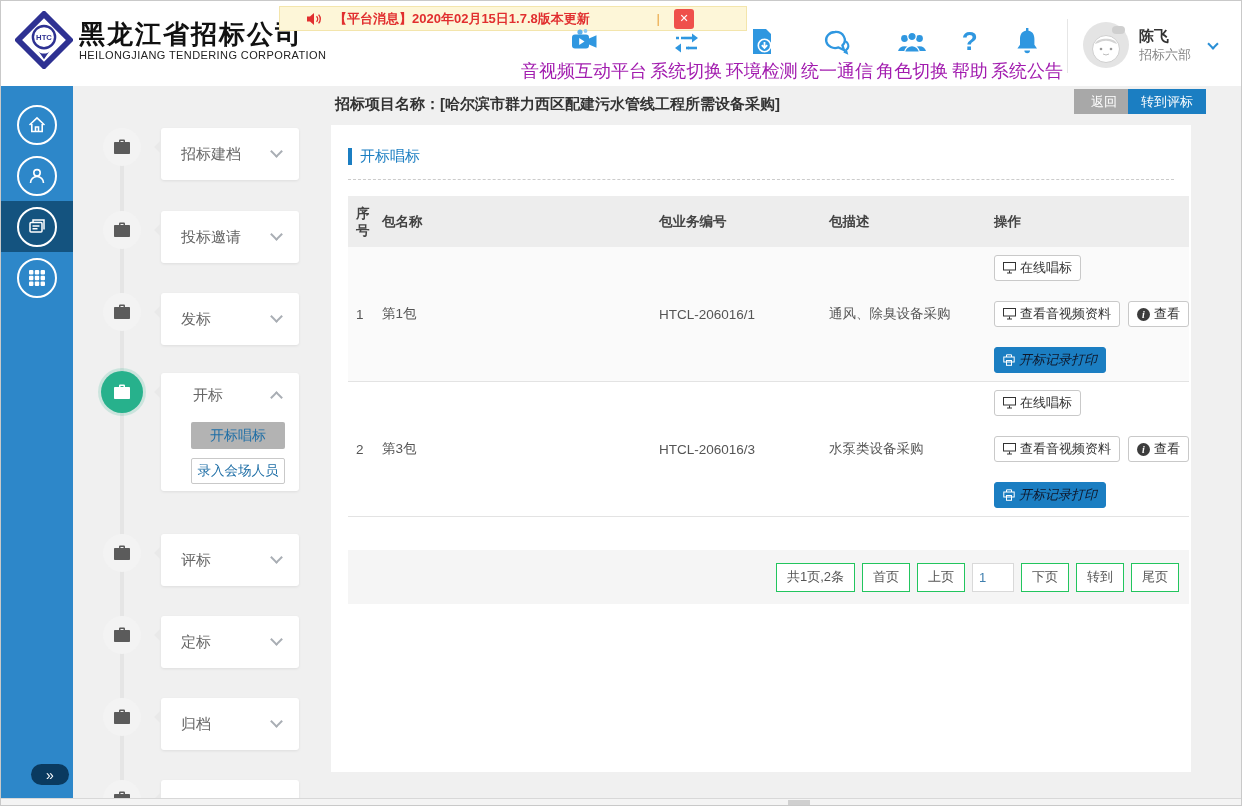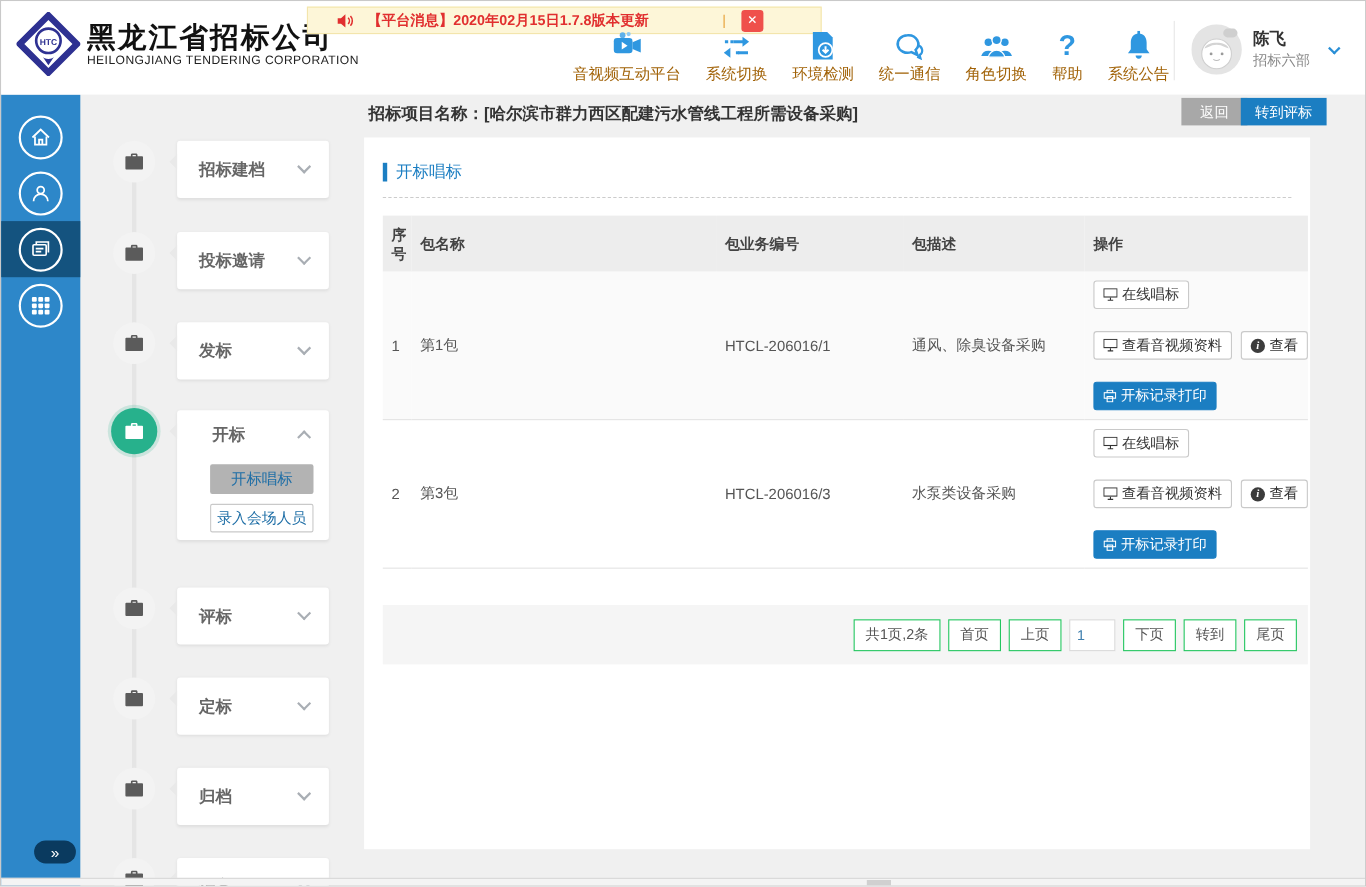--- a/index.html
+++ b/index.html
@@ -15,21 +15,21 @@
   .notice { position:absolute; left:278px; top:5px; width:468px; height:25px; background:#fdf6d8; border:1px solid #f3e5ac;
             display:flex; align-items:center; padding:0 52px 0 26px; }
   .notice-text { margin-left:12px; flex:1; overflow:hidden; white-space:nowrap; font-size:13px; font-weight:bold; color:#e12f2f; }
   .notice-div { color:#e8a33d; margin:0 14px; font-size:13px; }
   .notice-close { width:20px; height:20px; background:#ef504b; border-radius:3px; color:#fff; font-size:11px; font-weight:bold;
                   display:flex; align-items:center; justify-content:center; cursor:pointer; }
 
   .nav { position:absolute; left:520px; top:24px; width:542px; display:flex; justify-content:space-between; align-items:flex-end; }
   .nav-item { display:flex; flex-direction:column; align-items:center; cursor:pointer; }
   .nav-ico { height:30px; display:flex; align-items:flex-end; justify-content:center; margin-bottom:4px; }
-  .nav-label { font-size:14px; color:#a16207; white-space:nowrap; }
+  .nav-label { font-size:18px; color:#a21caf; white-space:nowrap; }
   .help-glyph { font-size:26px; font-weight:bold; color:#2f97e0; line-height:28px; }
 
   .vdiv { position:absolute; left:1066px; top:18px; width:1px; height:54px; background:#e6e6e6; }
   .user { position:absolute; left:1082px; top:21px; display:flex; align-items:center; }
   .user-meta { margin-left:10px;font-family:Liberation Serif, serif; }
   .user-name { font-size:15px; font-weight:bold; color:#333; line-height:20px; }
   .user-dept { font-size:13px; color:#888; line-height:18px; }
   .user-chev { width:8px; height:8px; border-right:2px solid #2a8fd6; border-bottom:2px solid #2a8fd6; transform:rotate(45deg);
                margin:-3px 0 0 18px; cursor:pointer; }
 
@@ -47,21 +47,21 @@
   .step { position:absolute; left:102px; width:196px; }
   .step-circle { position:absolute; left:0; top:0; width:38px; height:38px; border-radius:50%; background:#f3f3f3;
                  display:flex; align-items:center; justify-content:center; color:#5b5b5b; z-index:2; }
   .step.active .step-circle { width:42px; height:42px; left:-2px; top:-2px; background:#27b18c; color:#fff;
                  box-shadow:0 0 0 3px rgba(39,177,140,.18); }
   .step-card { position:relative; margin-left:58px; width:138px; background:#fff; border-radius:3px;
                box-shadow:0 1px 3px rgba(0,0,0,.08); }
   .step-card::before { content:''; position:absolute; left:-7px; top:12px; border:7px solid transparent; border-left:0;
                border-right:7px solid #e9e9e9; }
   .step-head { display:flex; align-items:center; height:52px; cursor:pointer; }
-  .step-label { flex:1; padding-left:20px; font-size:15px; color:#666;font-weight:bold; }
+  .step-label { flex:1; padding-left:20px; font-size:15px; color:#666; }
   .chev { width:9px; height:9px; border-right:2.5px solid #a9aeb4; border-bottom:2.5px solid #a9aeb4; margin-right:18px; }
   .chev.down { transform:rotate(45deg); margin-top:-5px; }
   .chev.up { transform:rotate(225deg); margin-top:5px; }
   .step.expanded .step-card { height:118px;padding-left:12px; }
   .step.expanded .step-head { height:44px; }
   .sub-btn { width:94px; height:27px; margin:5px 0 0 18px; display:flex; align-items:center; justify-content:center;
              font-size:13.5px; color:#1e6ea6; cursor:pointer; border-radius:2px; }
   .sub-btn.selected { background:#b3b3b3; font-size:14px; }
   .sub-btn.plain { background:#fff; border:1px solid #c9c9c9; margin-top:9px; height:26px; }
 
@@ -83,21 +83,21 @@
   table.grid th { background:#ededed; height:51px; font-size:13.5px; font-weight:bold; color:#444; text-align:left;
                   padding:0 4px 0 8px; line-height:17px; }
   table.grid td { font-size:13.5px; color:#555; padding:8px 4px 8px 8px; border-bottom:1px solid #e3e3e3; vertical-align:middle; }
   tr.r1 td { background:#fafafa; height:116px; }
   tr.r2 td { background:#fff; height:115px; }
 
   .act-stack { display:flex; flex-direction:column; gap:20px; align-items:flex-start; }
   .act-line { display:flex; gap:8px; }
   .btn-s { display:inline-flex; align-items:center; gap:4px; height:26px; padding:0 8px; background:#fff; border:1px solid #c9c9c9;
            border-radius:3px; font-size:13px; color:#333; cursor:pointer; white-space:nowrap; }
-  .btn-s.print { background:#1b7ec2; border-color:#1b7ec2; color:#ffffff; }
+  .btn-s.print { background:#1b7ec2; border-color:#1b7ec2; color:#0f172a;font-style:italic; }
   .ic-info { width:13px; height:13px; border-radius:50%; background:#3c3c3c; color:#fff; display:inline-flex; align-items:center;
              justify-content:center; font:italic bold 10px "Liberation Serif",serif; }
 
   .pag-band { position:absolute; left:17px; top:425px; width:841px; height:54px; background:#f5f5f5;
               display:flex; align-items:center; justify-content:flex-end; gap:7px; padding-right:10px; }
   .pg-btn { height:29px; padding:0 10px; background:#fff; border:1px solid #22c55e; font-size:13px; color:#555;
             display:inline-flex; align-items:center; cursor:pointer; }
   .pg-info { cursor:default; }
   .pg-input { width:42px; height:29px; border:1px solid #d9d9d9; background:#fff; font-size:13px; color:#3f7fae; padding:0 6px;
               font-family:inherit; }

